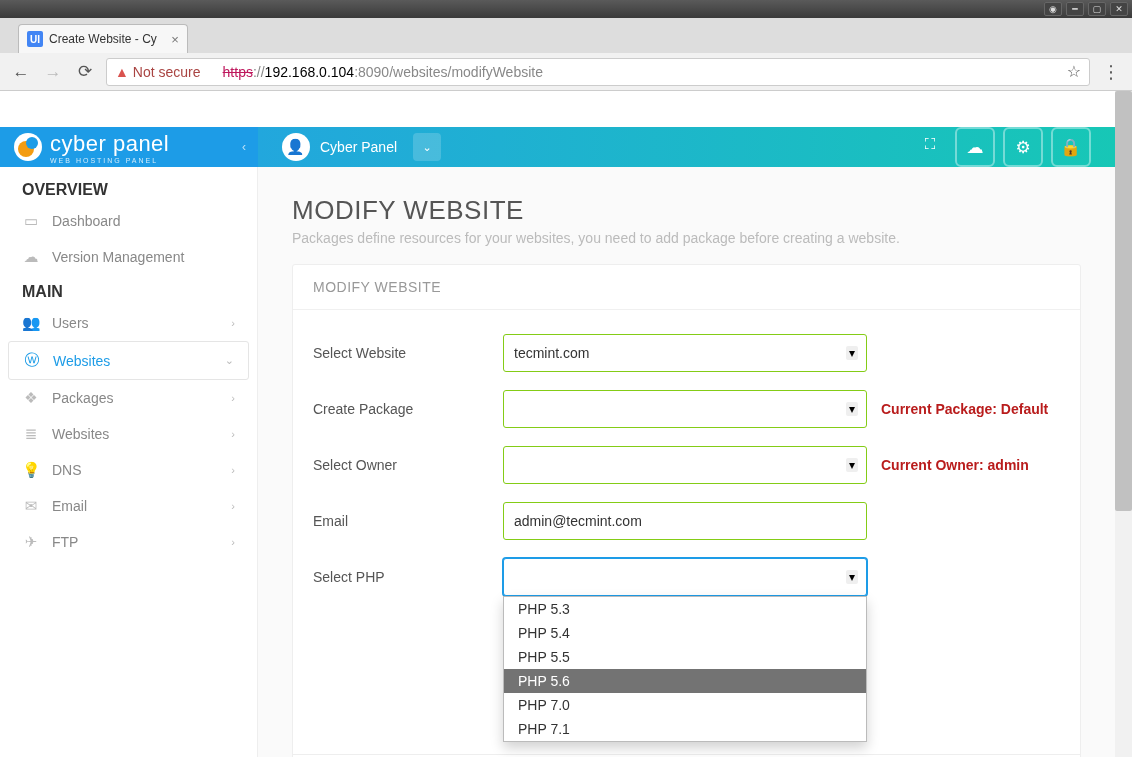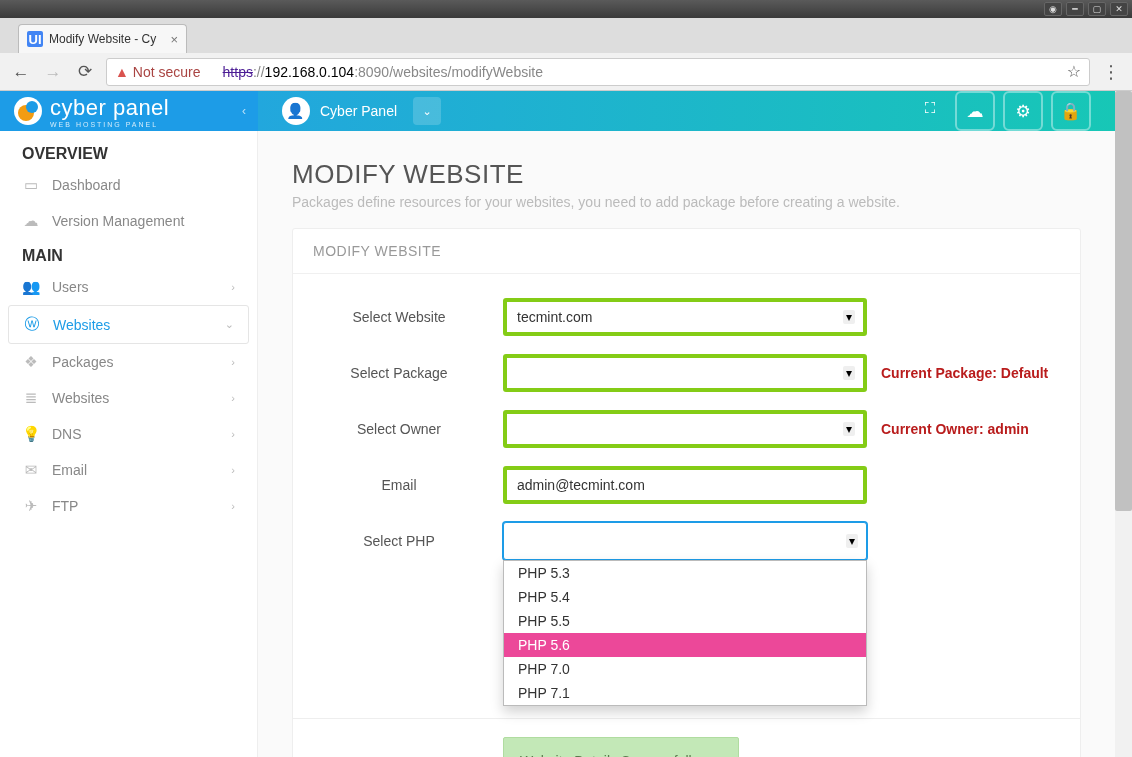--- a/index.html
+++ b/index.html
@@ -4,39 +4,39 @@
 <style>
 * { margin:0; padding:0; box-sizing:border-box; font-family:"Helvetica Neue",Helvetica,Arial,sans-serif; }
 body { width:1132px; height:757px; background:#555; overflow:hidden; }
 
 .titlebar { height:18px; background:linear-gradient(#5a5a5a,#3a3a3a); display:flex; justify-content:flex-end; align-items:center; padding-right:4px; gap:4px; }
 .titlebar .tbtn { width:18px; height:14px; background:#444; border:1px solid #666; border-radius:2px; display:inline-flex; align-items:center; justify-content:center; color:#ddd; font-size:9px; }
 
 .chrome { height:73px; background:#fff; }
 .tabstrip { height:35px; background:#ddd; display:flex; align-items:flex-end; padding-left:18px; position:relative; }
 .tab { background:#f7f7f7; height:29px; display:flex; align-items:center; padding:0 30px 0 8px; position:relative; border-top-left-radius:4px; border-top-right-radius:4px; font-size:12px; color:#333; border:1px solid #bbb; border-bottom:none; }
-.tab .favicon { width:16px; height:16px; background:#4285f4; border-radius:2px; margin-right:6px; display:inline-flex; align-items:center; justify-content:center; color:#fff; font-size:13px; font-weight:bold; }
+.tab .favicon { width:16px; height:16px; background:#4285f4; border-radius:2px; margin-right:6px; display:inline-flex; align-items:center; justify-content:center; color:#fff; font-size:10px; font-weight:bold; }
 .tab .close { position:absolute; right:8px; top:7px; color:#777; font-size:13px; }
 .addrbar { height:38px; background:#f1f1f1; display:flex; align-items:center; padding:0 10px; border-bottom:1px solid #ccc; gap:10px; }
 .navbtn { width:22px; height:22px; display:inline-flex; align-items:center; justify-content:center; color:#555; font-size:17px; }
 .addrbox { flex:1; height:28px; background:#fff; border:1px solid #ccc; border-radius:3px; display:flex; align-items:center; padding:0 8px; font-size:14px; gap:6px; }
 .notsecure { color:#a94442; font-weight:500; font-size:14px; display:inline-flex; align-items:center; gap:4px;}
 .urltext { color:#555; }
-.urltext .strike { text-decoration:line-through; color:#4c1d95;padding-left:16px; }
+.urltext .strike { text-decoration:line-through; color:#be185d;padding-left:16px; }
 .urltext .host { color:#000000; }
 .urltext .dim { color:#888; }
 .star { margin-left:auto; color:#555; font-size:16px; }
 .kebab { width:22px; text-align:center; color:#555; font-size:18px; }
 
 .viewport { height:666px; display:flex; position:relative; background:#fff; }
 .vscroll { width:17px; background:#f1f1f1; display:flex; flex-direction:column; }
 .vscroll .track { flex:1; background:#f1f1f1; position:relative; }
 .vscroll .thumb { width:100%; background:#c1c1c1; border-radius:2px; }
 .vscroll .thumb1 { height:420px; }
-.page { flex:1; display:flex; flex-direction:column; overflow:hidden; }
+.page { flex:1; display:flex; flex-direction:column; overflow:hidden;margin-top:36px; }
 
 .topbar { height:66px; display:flex; color:#fff; }
 .brandcell { width:258px; background:#1d9ce7; display:flex; align-items:center; padding:0 14px; position:relative; }
 .logo-swirl { width:28px; height:28px; border-radius:50%; background:#fff; position:relative; overflow:hidden; margin-right:8px; }
 .logo-swirl:before { content:''; position:absolute; width:16px; height:16px; background:#f39c12; border-radius:50%; left:4px; top:8px; }
 .logo-swirl:after { content:''; position:absolute; width:12px; height:12px; background:#1d9ce7; border-radius:50%; left:12px; top:4px; }
 .brandtxt { font-size:22px; font-weight:300; letter-spacing:0.5px; }
 .brandsub { font-size:7px; letter-spacing:2px; opacity:.8; }
 .brandcell .chev { position:absolute; right:12px; color:rgba(255,255,255,.7); font-size:12px; }
 .headbar { flex:1; background:linear-gradient(90deg,#22a7dd 0%,#17c7b6 100%); display:flex; align-items:center; padding:0 24px; }
@@ -59,46 +59,46 @@
 .subitem { padding:8px 22px 8px 48px; font-size:13px; color:#aaa; border-top:1px solid #f2f2f2; cursor:pointer; }
 .subitem.on { color:#1d9ce7; }
 
 .content { flex:1; padding:24px 34px; background:#fafafa; overflow:hidden; }
 .title { font-size:26px; font-weight:300; color:#555; letter-spacing:.5px; margin-top:4px;}
 .subtitle { font-size:14px; color:#bbb; margin-top:4px; margin-bottom:18px; }
 .panel { background:#fff; border:1px solid #eee; border-radius:3px; }
 .panelhead { padding:14px 20px; border-bottom:1px solid #f0f0f0; color:#999; font-size:14px; letter-spacing:.5px; }
 .panelbody { padding:24px 20px 30px; }
 .frow { display:flex; align-items:center; margin-bottom:18px; position:relative; }
-.flabel { width:190px; text-align:center; padding-right:18px; font-size:14px; color:#555; font-weight:500; }
-.fctl { width:364px; height:38px; border:4px solid #84cc16; border-radius:3px; background:#fff; display:flex; align-items:center; padding:0 10px; font-size:14px; color:#333; position:relative; }
+.flabel { width:190px; text-align:left; padding-right:18px; font-size:14px; color:#555; font-weight:500; }
+.fctl { width:364px; height:38px; border:1px solid #84cc16; border-radius:3px; background:#fff; display:flex; align-items:center; padding:0 10px; font-size:14px; color:#333; position:relative; }
 .fctl.sel:after { content:'▾'; position:absolute; right:8px; color:#000; font-size:12px; background:#efefef; border-radius:2px; padding:0 3px; }
 .fctl.withfocus { border:1px solid #1d9ce7; box-shadow:0 0 0 1px #1d9ce7; }
 .extra { margin-left:14px; font-size:14px; color:#b91c1c; font-weight:bold; }
 .dropdown { position:absolute; left:190px; top:38px; width:364px; background:#fff; border:1px solid #bbb; box-shadow:0 6px 12px rgba(0,0,0,.18); z-index:50; }
 .dropdown .opt { padding:4px 14px; font-size:14px; color:#333; cursor:pointer; }
-.dropdown .opt.on { background:#ec4899; color:#fff; }
+.dropdown .opt.on { background:#737373; color:#fff; }
 .hr { border-top:1px solid #eee; margin:8px -20px 18px; }
 .status { background:#c3e8b7; border:1px solid #b0dca0; color:#5a7a4d; padding:14px 16px; font-size:14px; line-height:1.4; border-radius:2px; width:236px; margin-left:190px; }
 </style>
 </head>
 <body>
 
 <div class="titlebar">
   <span class="tbtn">◉</span>
   <span class="tbtn">━</span>
   <span class="tbtn">▢</span>
   <span class="tbtn">✕</span>
 </div>
 
 <div class="chrome">
   <div class="tabstrip">
     <div class="tab">
       <span class="favicon">UI</span>
-      <span>Modify Website - Cy</span>
+      <span>Create Website - Cy</span>
       <span class="close">×</span>
     </div>
   </div>
   <div class="addrbar">
     <span class="navbtn">←</span>
     <span class="navbtn" style="color:#bbb">→</span>
     <span class="navbtn">⟳</span>
     <div class="addrbox">
       <span class="notsecure">
         <span style="color:#d9534f">▲</span>
@@ -199,21 +199,21 @@
           <div class="panelbody">
 
             <div class="frow">
               <div class="flabel">Select Website</div>
               <div class="fctl sel">
                 <span>tecmint.com</span>
               </div>
             </div>
 
             <div class="frow">
-              <div class="flabel">Select Package</div>
+              <div class="flabel">Create Package</div>
               <div class="fctl sel">
                 <span></span>
               </div>
               <div class="extra">Current Package: Default</div>
             </div>
 
             <div class="frow">
               <div class="flabel">Select Owner</div>
               <div class="fctl sel">
                 <span></span>

